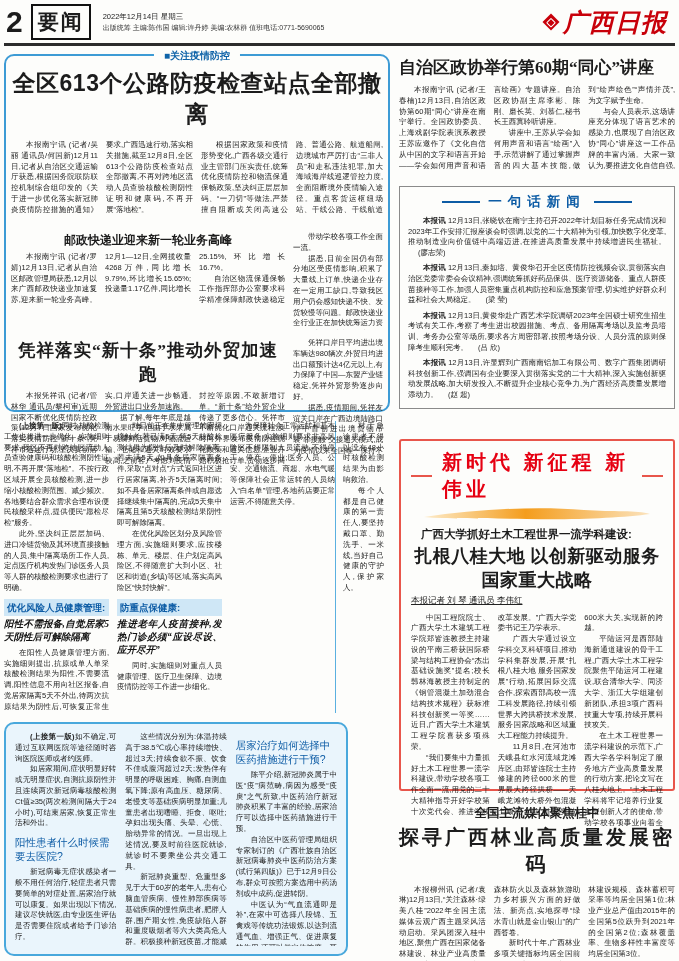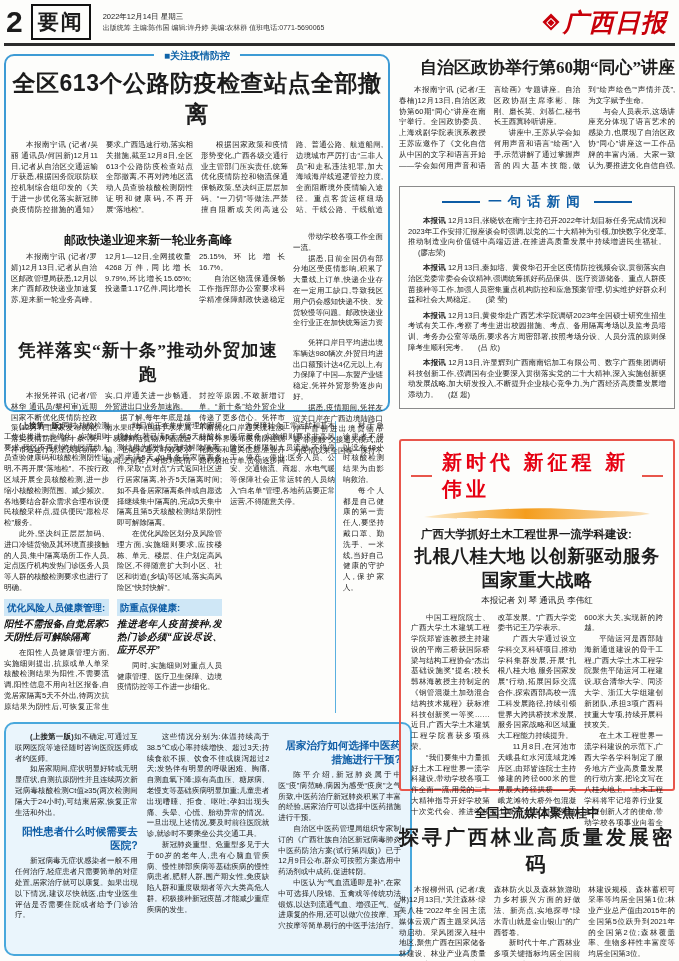--- a/index.html
+++ b/index.html
@@ -46,41 +46,41 @@
 
   
   .mid-section { display:flex; margin-top:9px; height:292px; overflow:hidden; }
   .mcol { width:105px; margin-right:8px; overflow:hidden; flex:none; }
   .mid-vline { width:0; border-left:1px solid #5ab0e0; margin-right:7px; }
   .mid-narrow { width:41px; flex:none; overflow:hidden; }
   .subhead-tag { background:#cfe7f6; color:#0d5ca5; font-weight:bold; font-size:9.5px; line-height:13px; padding:2px 3px; margin:5px 0 2px; }
   .subhead-sub { font-family:"Liberation Serif","DejaVu Serif",serif; font-weight:bold; font-style:italic; font-size:9.5px; line-height:13px; margin:0 0 4px; color:#111; }
 
   
-  .qa-box { margin-top:9px; background:#eaf5fc; border:2px solid #49a8dc; border-radius:10px; padding:8px 9px; display:flex; gap:9px; height:234px; box-sizing:border-box; width:408px; }
+  .qa-box { margin-top:9px; background:#eaf5fc; border:2px solid #49a8dc; border-radius:10px; padding:8px 9px; display:flex; gap:9px; height:234px; box-sizing:border-box; width:344px; }
   .qa-col { flex:1; min-width:0; overflow:hidden; }
-  .q-head { color:#0d5ca5; font-weight:bold; font-size:10.5px; line-height:14px; margin:6px 0 4px; text-align:right; text-indent:0; }
-
-  
-  .head-pol { font-family:"Liberation Serif","DejaVu Serif",serif; font-weight:bold; font-size:17px; text-align:right; margin:2px 0 6px; }
+  .q-head { color:#0d5ca5; font-weight:normal; font-size:10.5px; line-height:14px; margin:6px 0 4px; text-align:left; text-indent:0; }
+
+  
+  .head-pol { font-family:"Liberation Serif","DejaVu Serif",serif; font-weight:bold; font-size:17px; text-align:left; margin:2px 0 6px; }
   .pol-body { height:92px; }
 
   .brief-box { border:1px solid #8a8a8a; margin-top:9px; padding:6px 8px 2px; }
   .brief-title { display:flex; align-items:center; justify-content:center; gap:8px; color:#0d5ca5; font-weight:bold; font-size:13.5px; letter-spacing:6px; margin-bottom:5px; }
   .brief-title::before,.brief-title::after { content:""; width:38px; height:1.5px; background:#0d5ca5; }
   .brief-item { font-size:7.5px; line-height:10.6px; text-align:justify; margin:0 0 5px; text-indent:2em; }
   .brief-byline { padding-left:10px; }
 
   .red-box { border:2px solid #e8564b; border-radius:3px; margin-top:30px; padding:8px 10px 4px; height:352px; box-sizing:border-box; }
   .red-title { display:flex; align-items:center; justify-content:center; gap:10px; color:#e60012; font-weight:bold; font-size:20px; letter-spacing:4px; }
   .red-title::before,.red-title::after { content:""; width:26px; height:2px; background:#e8564b; }
   .swoosh { display:block; margin:3px auto 0; }
   .uni-kicker { font-weight:bold; font-size:11.5px; margin:6px 0 2px; padding-left:10px; }
   .uni-head { font-family:"Liberation Serif","DejaVu Serif",serif; font-weight:bold; font-size:18px; text-align:center; letter-spacing:0.5px; margin:2px 0 3px; }
-  .uni-byline { text-align:center; font-size:8.5px; margin-bottom:6px; color:#222; }
+  .uni-byline { font-size:8.5px; margin-bottom:6px; color:#222;text-decoration:underline; }
   .uni-body { height:218px; }
 
   .forest { margin-top:14px; }
   .forest-kicker { text-align:center; font-weight:bold; font-size:12.5px; margin:0; }
   .forest-head { font-family:"Liberation Serif","DejaVu Serif",serif; font-weight:bold; font-size:20px; letter-spacing:3px; text-align:center; margin:2px 0 7px; }
   .forest-body { height:88px; }
 </style>
 </head>
 <body>
 

